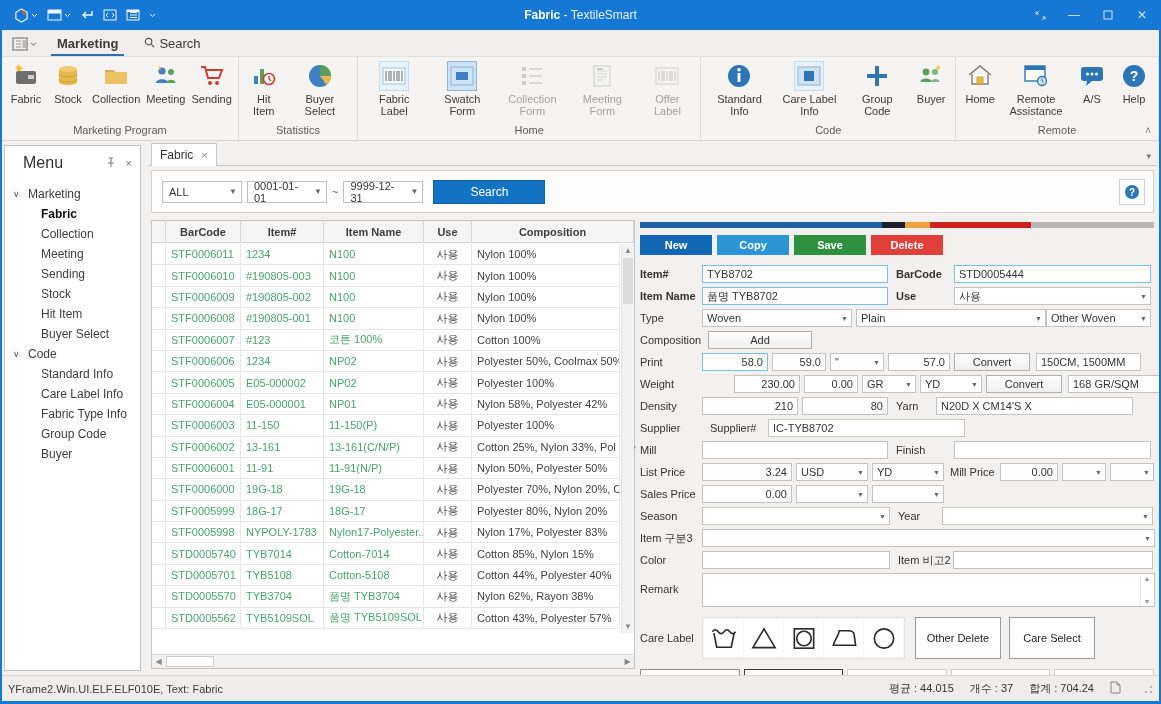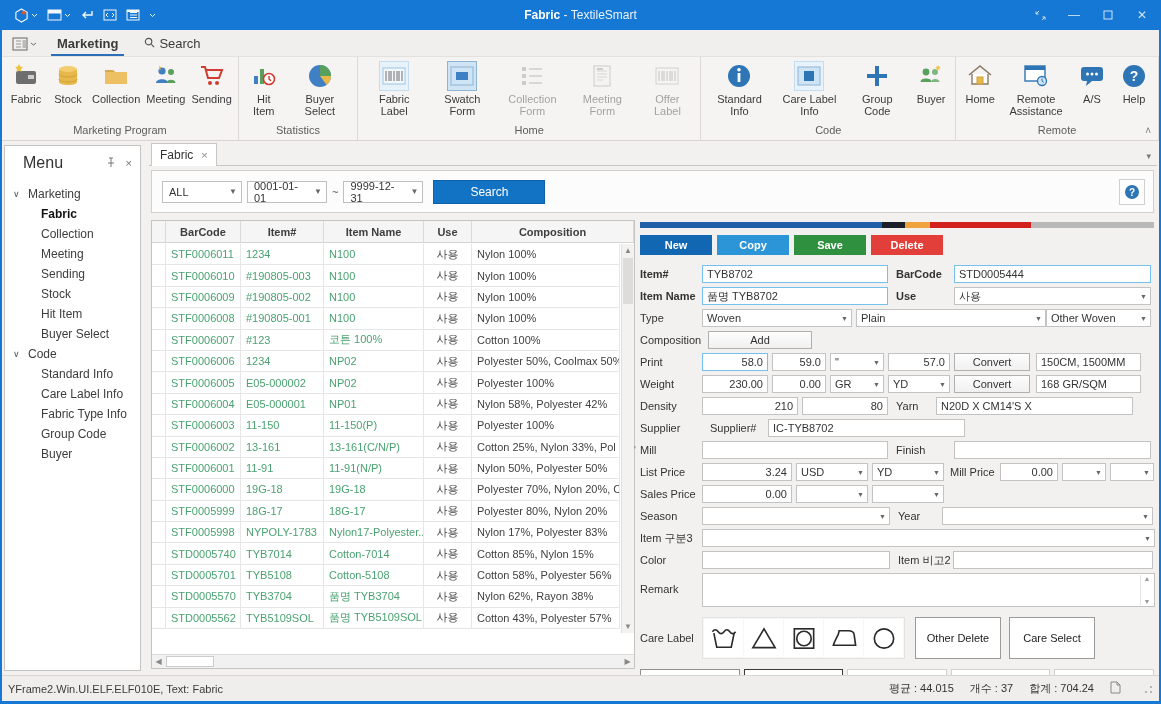--- a/index.html
+++ b/index.html
@@ -651,21 +651,21 @@
               <span class="gc green" style="width:100px;">Cotton-7014</span>
               <span class="gc ctr" style="width:48px;">사용</span>
               <span class="gc" style="width:148px;flex:1;">Cotton 85%, Nylon 15%</span>
             </div>
             <div class="grow">
               <span class="gc" style="width:14px;"></span>
               <span class="gc green" style="width:75px;">STD0005701</span>
               <span class="gc green" style="width:83px;">TYB5108</span>
               <span class="gc green" style="width:100px;">Cotton-5108</span>
               <span class="gc ctr" style="width:48px;">사용</span>
-              <span class="gc" style="width:148px;flex:1;">Cotton 58%, Polyester 56%</span>
+              <span class="gc" style="width:148px;flex:1;">Cotton 44%, Polyester 40%</span>
             </div>
             <div class="grow">
               <span class="gc" style="width:14px;"></span>
               <span class="gc green" style="width:75px;">STD0005570</span>
               <span class="gc green" style="width:83px;">TYB3704</span>
               <span class="gc green" style="width:100px;">품명 TYB3704</span>
               <span class="gc ctr" style="width:48px;">사용</span>
               <span class="gc" style="width:148px;flex:1;">Nylon 62%, Rayon 38%</span>
             </div>
             <div class="grow">
@@ -750,21 +750,21 @@
               <span>"</span>
               <b>▼</b>
             </span>
           <input class="fi r" style="width: 62px; margin-left: 4px;" readonly="" value="57.0">
           <span class="fbtn" style="width:76px;margin-left:4px;">Convert</span>
           <input class="fi" style="width: 105px; margin-left: 6px;" readonly="" value="150CM, 1500MM">
         </div>
 
         <div class="frow">
           <span class="flbl l1">Weight</span>
-          <input class="fi r" style="width: 66px;" readonly="" value="230.00">
+          <input class="fi r" style="width: 66px; margin-left: 32px;" readonly="" value="230.00">
           <input class="fi r" style="width: 54px; margin-left: 4px;" readonly="" value="0.00">
           <span class="combo" style="width:54px;margin-left:4px;">
               <span>GR</span>
               <b>▼</b>
             </span>
           <span class="combo" style="width:62px;margin-left:4px;">
               <span>YD</span>
               <b>▼</b>
             </span>
           <span class="fbtn" style="width:76px;margin-left:4px;">Convert</span>

